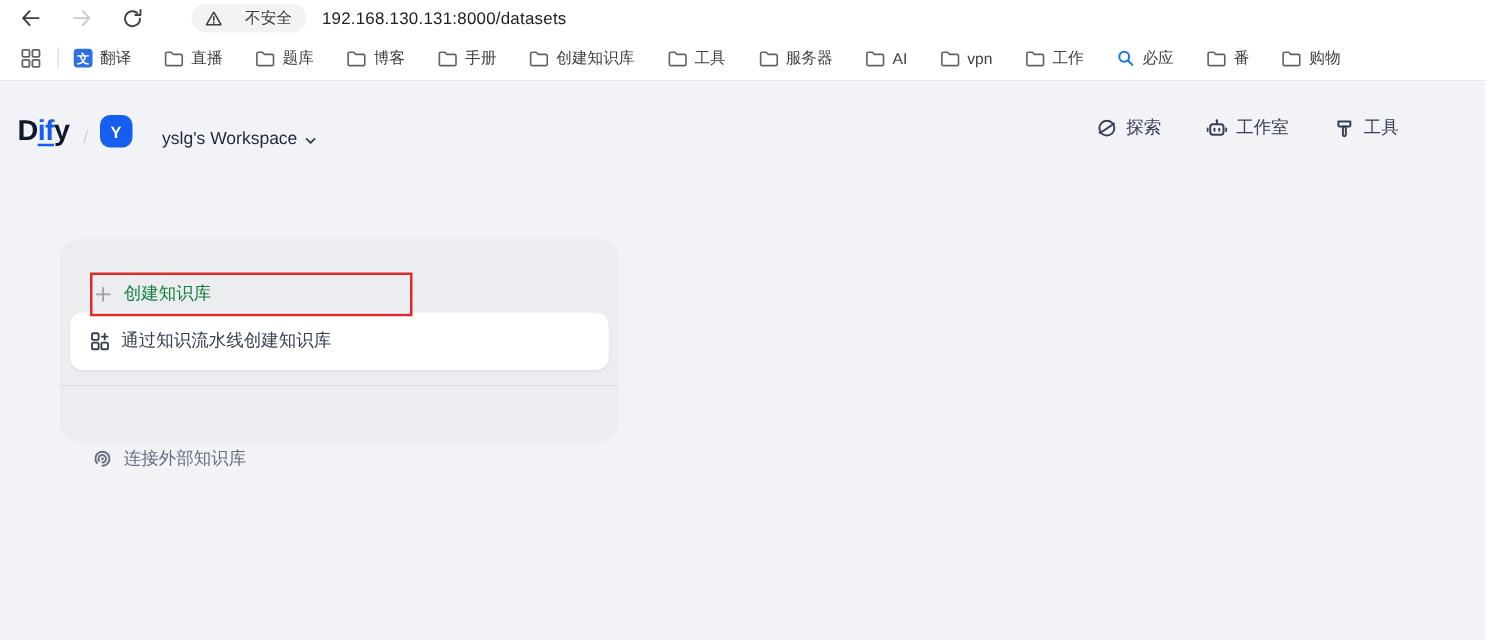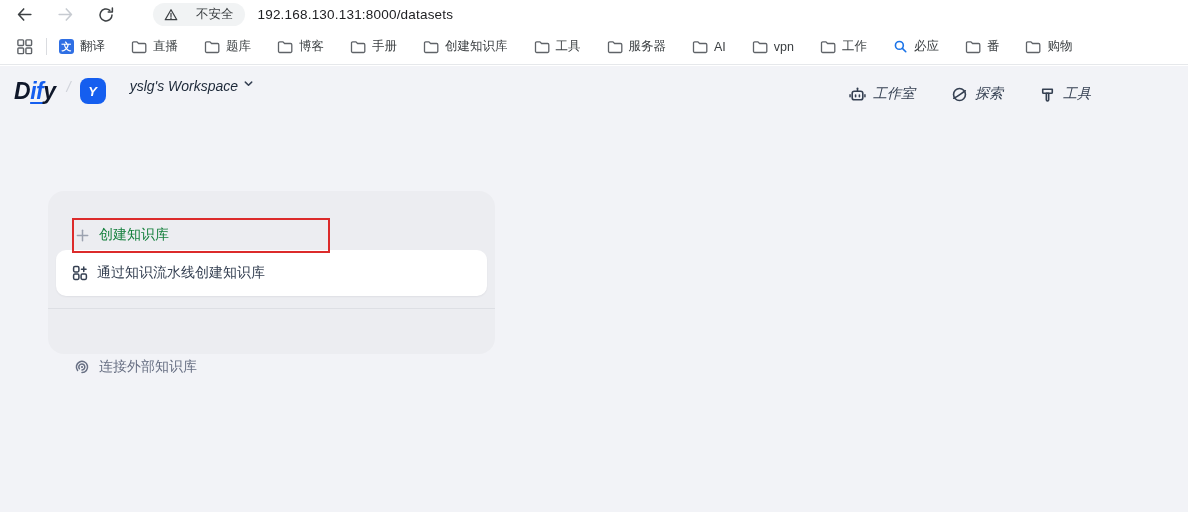--- a/index.html
+++ b/index.html
@@ -13,21 +13,21 @@
   .nav-btn { width:24px; height:24px; display:flex; align-items:center; justify-content:center; margin-right:17px; cursor:pointer; }
   .chip { display:flex; align-items:center; gap:18px; background:#F1F3F4; border-radius:12px; padding:3px 11px; margin-left:18px; color:#3C4043; font-size:12.5px; cursor:pointer; }
   .url-text { margin-left:13px; font-size:13.5px; color:#202124; letter-spacing:.2px; }
   
   .bookmarks { height:36px; background:#fff; border-bottom:1px solid #E6E8EB; display:flex; align-items:center; padding-left:12px; }
   .bm-divider { width:1px; height:17px; background:#DADCE0; margin:0 12px 0 10px; }
   .bm-item { display:flex; align-items:center; gap:6px; font-size:12.5px; color:#3C4043; margin-right:26px; cursor:pointer; white-space:nowrap; }
   .translate-glyph { width:15px; height:15px; background:#2F6FE4; border-radius:3px; color:#fff; font-size:10px; display:flex; align-items:center; justify-content:center; font-weight:700; }
   
   .page { position:absolute; top:66px; left:0; right:0; bottom:0; background:#F2F3F7; }
-  .app-header { position:absolute; top:12px; left:0; right:0; height:40px; display:flex; align-items:flex-start; padding:0 84px 0 14px;font-style:italic; }
+  .app-header { position:absolute; top:12px; left:0; right:0; height:40px; display:flex; align-items:flex-end; padding:0 56px 0 14px; }
   .logo { font-size:23px; font-weight:800; color:#0F172A; letter-spacing:-.5px; cursor:pointer; }
   .logo .if { color:#155EEF; text-decoration:underline; text-underline-offset:3px; text-decoration-thickness:2px; }
   .slash { color:#D0D3DA; font-size:15px; margin:0 9px 0 11px; }
   .avatar { width:26px; height:26px; border-radius:8px; background:#155EEF; color:#fff; font-size:13px; font-weight:700; display:flex; align-items:center; justify-content:center; cursor:pointer; }
   .ws-name { margin-left:24px; font-size:14px; font-weight:500; color:#1D2939; }
   .ws-chevron { margin-left:5px; display:flex; }
   .nav { margin-left:auto; display:flex; align-items:center; gap:10px; }
   .nav-item { display:flex; align-items:center; gap:7px; padding:7px 13px; font-size:14px; font-weight:500; color:#354052; border-radius:10px; cursor:pointer; }
   .nav-item.active { background:#fff; color:#155EEF; font-weight:600; box-shadow:0 1px 3px rgba(16,24,40,.08); }
   
@@ -199,46 +199,46 @@
     <span class="slash">/</span>
     <div class="avatar">Y</div>
     <span class="ws-name">yslg's Workspace</span>
     <span class="ws-chevron">
         <svg width="11" height="11" viewBox="0 0 12 12">
           <path d="M2.5 4.5 L6 8 L9.5 4.5" fill="none" stroke="#354052" stroke-width="1.6" stroke-linecap="round" stroke-linejoin="round"></path>
         </svg>
       </span>
 
     <div class="nav">
+      <div class="nav-item">
+        <span class="icon">
+            <svg width="17" height="17" viewBox="0 0 16 16">
+              <circle cx="8" cy="8" r="5.6" fill="none" stroke="#354052" stroke-width="1.5"></circle>
+              <path d="M2.6 11.5 C7 9.5 9.5 7 13.4 4.5" fill="none" stroke="#354052" stroke-width="1.5" stroke-linecap="round"></path>
+            </svg>
+          </span>
+        <span>探索</span>
+      </div>
       <div class="nav-item">
         <span class="icon">
             <svg width="17" height="17" viewBox="0 0 16 16">
               <rect x="3" y="5" width="10" height="8" rx="2" fill="none" stroke="#354052" stroke-width="1.5"></rect>
               <line x1="8" y1="5" x2="8" y2="2.6" stroke="#354052" stroke-width="1.5" stroke-linecap="round"></line>
               <circle cx="8" cy="2.2" r="0.9" fill="#354052"></circle>
               <line x1="6.2" y1="8.4" x2="6.2" y2="10" stroke="#354052" stroke-width="1.5" stroke-linecap="round"></line>
               <line x1="9.8" y1="8.4" x2="9.8" y2="10" stroke="#354052" stroke-width="1.5" stroke-linecap="round"></line>
               <line x1="1" y1="8.2" x2="1" y2="10.2" stroke="#354052" stroke-width="1.4" stroke-linecap="round"></line>
               <line x1="15" y1="8.2" x2="15" y2="10.2" stroke="#354052" stroke-width="1.4" stroke-linecap="round"></line>
             </svg>
           </span>
         <span>工作室</span>
       </div>
       <div class="nav-item">
         <span class="icon">
             <svg width="17" height="17" viewBox="0 0 16 16">
-              <circle cx="8" cy="8" r="5.6" fill="none" stroke="#354052" stroke-width="1.5"></circle>
-              <path d="M2.6 11.5 C7 9.5 9.5 7 13.4 4.5" fill="none" stroke="#354052" stroke-width="1.5" stroke-linecap="round"></path>
-            </svg>
-          </span>
-        <span>探索</span>
-      </div>
-      <div class="nav-item">
-        <span class="icon">
-            <svg width="17" height="17" viewBox="0 0 16 16">
               <path d="M3.5 3 h9 v3 a0.8 0.8 0 0 1 -0.8 0.8 h-7.4 A0.8 0.8 0 0 1 3.5 6 Z" fill="none" stroke="#354052" stroke-width="1.5" stroke-linejoin="round"></path>
               <path d="M6.9 6.8 h2.2 v6.2 a1.1 1.1 0 0 1 -2.2 0 Z" fill="none" stroke="#354052" stroke-width="1.5" stroke-linejoin="round"></path>
             </svg>
           </span>
         <span>工具</span>
       </div>
     </div>
   </div>
 
   <div class="card">

